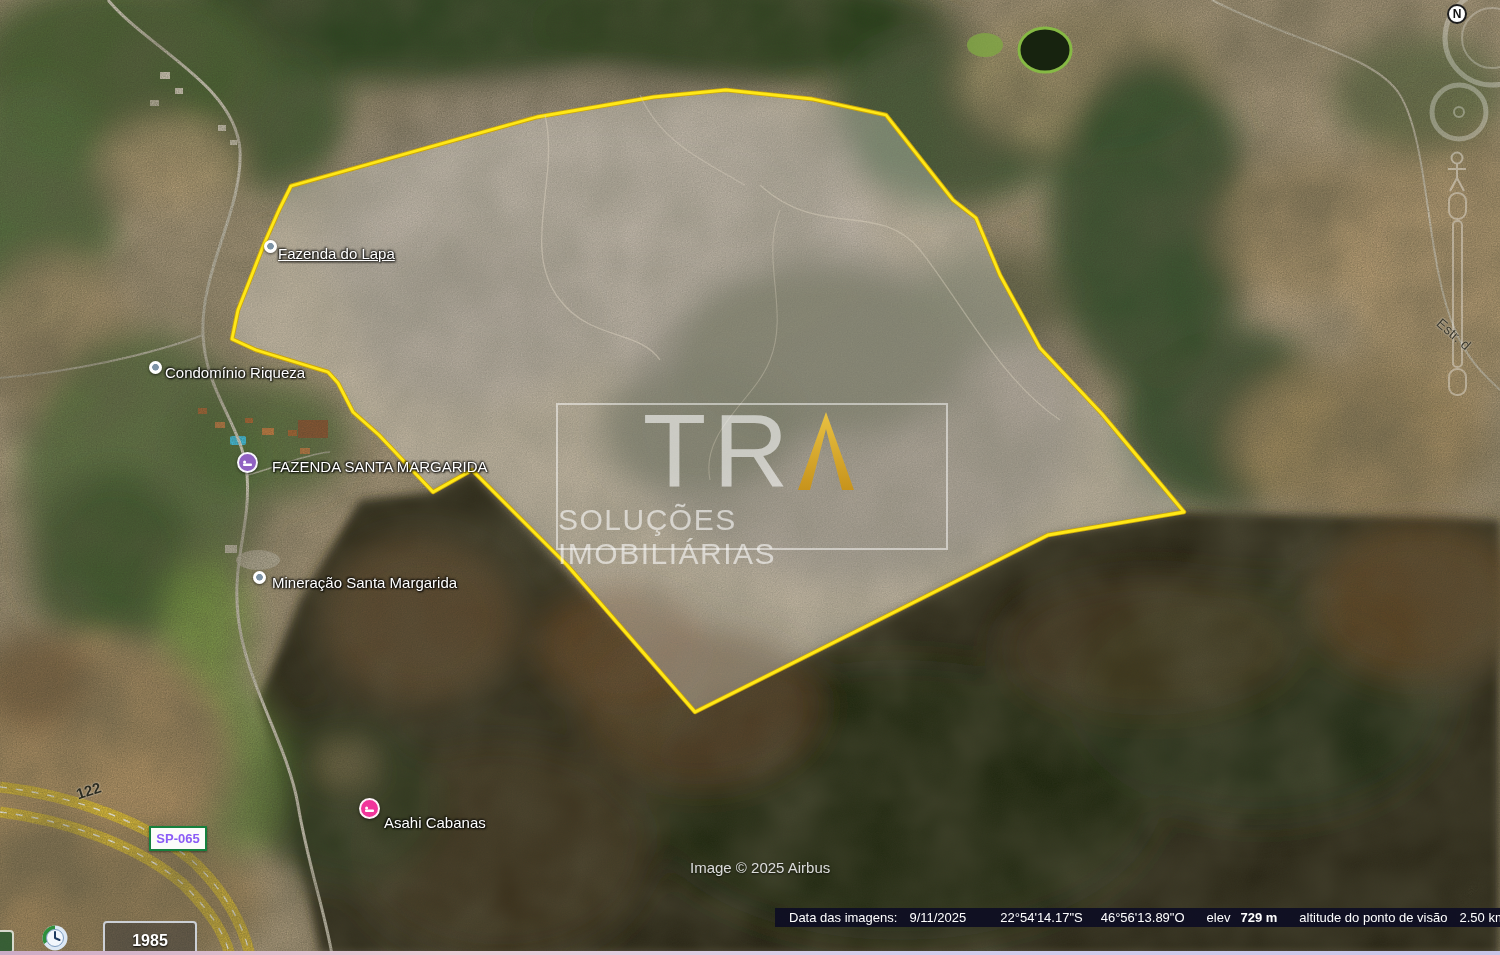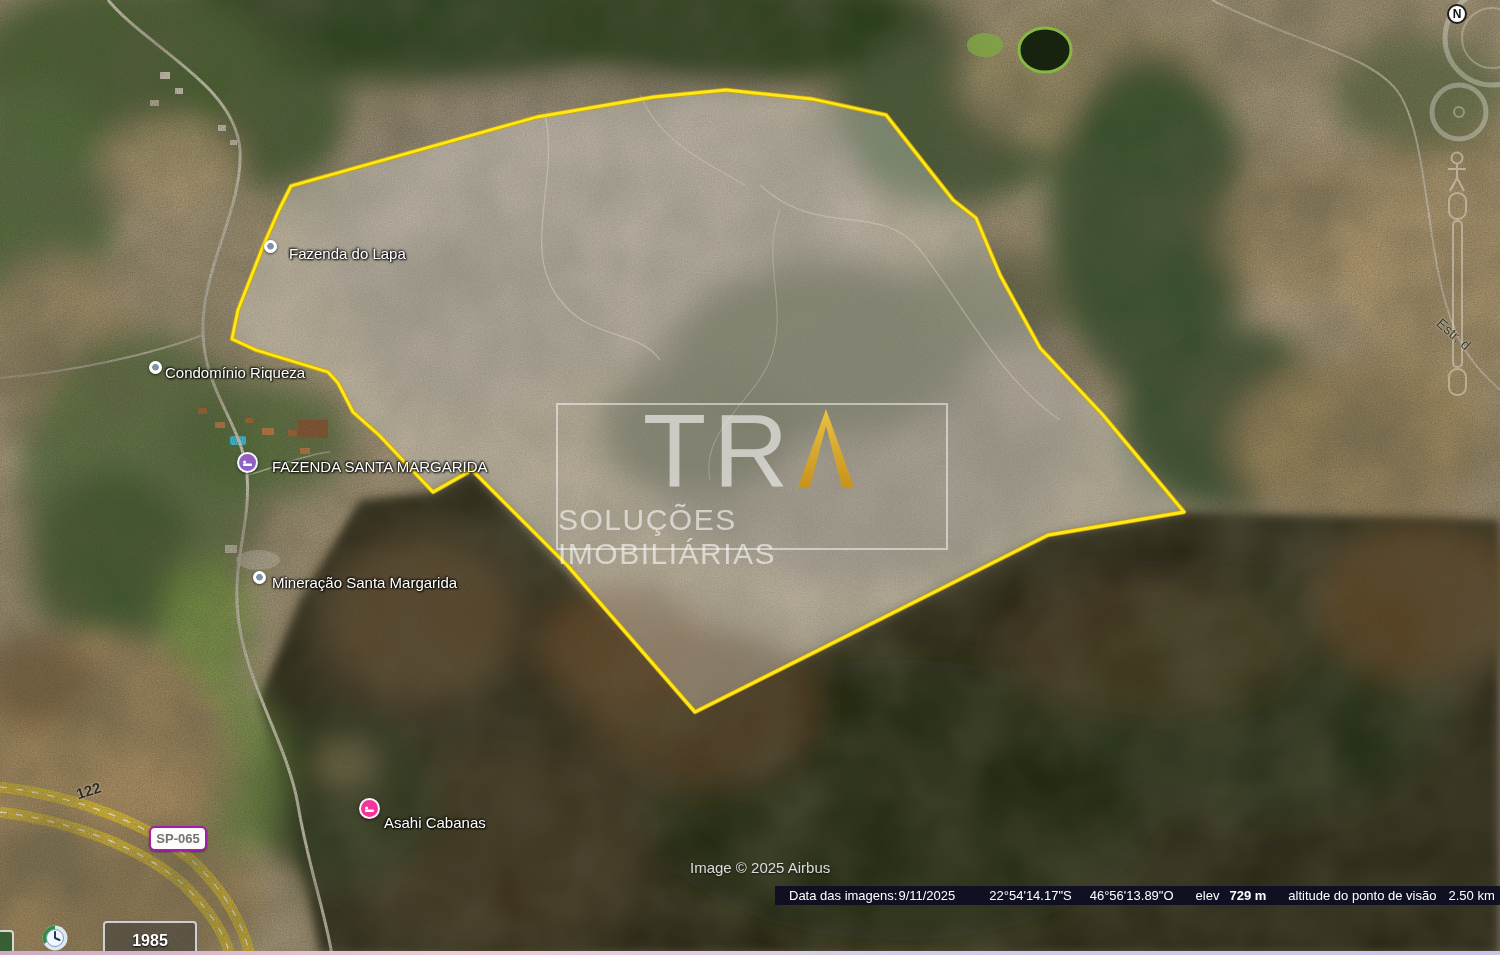--- a/index.html
+++ b/index.html
@@ -16,32 +16,32 @@
   .pin-poi{position:absolute;width:17px;height:17px;border-radius:50%;
     border:2px solid rgba(255,255,255,.95);box-shadow:0 1px 3px rgba(0,0,0,.55);
     display:flex;align-items:center;justify-content:center;}
   .pin-purple{background:#9061c2;}
   .pin-pink{background:#f1359b;}
 
   
   .route-num{position:absolute;left:76px;top:782px;color:#2b2b20;font-size:15px;font-weight:bold;
     transform:rotate(-18deg);text-shadow:0 0 2px rgba(255,255,255,.75);}
   .road-shield{position:absolute;left:149px;top:826px;width:54px;height:21px;background:#fcfcf9;
-    border:2px solid #a21caf;border-radius:6px;box-shadow:0 1px 2px rgba(0,0,0,.45);
+    border:2px solid #15803d;border-radius:0;box-shadow:0 1px 2px rgba(0,0,0,.45);
     display:flex;align-items:center;justify-content:center;
-    color:#737373;font-size:13px;font-weight:bold;}
+    color:#8b5cf6;font-size:13px;font-weight:bold;}
   .estrada-label{position:absolute;left:1434px;top:326px;color:#3c3a2e;font-size:14px;
     transform:rotate(41deg);text-shadow:0 0 2px rgba(255,255,255,.8);}
 
   
   .watermark{position:absolute;left:556px;top:403px;width:392px;height:147px;
     border:2px solid rgba(255,255,255,.5);box-sizing:border-box;
     display:flex;flex-direction:column;align-items:center;justify-content:flex-start;
     pointer-events:none;}
-  .wm-row{display:flex;align-items:flex-start;height:96px;margin-top:4px;}
+  .wm-row{display:flex;align-items:center;height:96px;margin-top:4px;}
   .wm-letters{font-size:104px;line-height:.82;font-weight:400;letter-spacing:7px;
     color:rgba(252,252,252,.60);}
   .wm-a{width:62px;height:78px;margin:0 4px 1px 0;}
   .wm-sub{font-size:30px;letter-spacing:1.5px;color:rgba(252,252,252,.60);margin-top:9px;}
 
   
   .copyright{position:absolute;left:690px;top:859px;color:rgba(235,235,235,.92);font-size:15px;
     text-shadow:0 1px 2px rgba(0,0,0,.7);}
   .ge-logo{position:absolute;left:1293px;top:884px;color:#f0f0f0;font-size:31px;letter-spacing:.5px;
     text-shadow:0 1px 3px rgba(0,0,0,.55);}
@@ -50,21 +50,21 @@
   
   .history-clock{position:absolute;left:41px;top:924px;width:28px;height:28px;}
   .year-badge{position:absolute;left:103px;top:921px;width:94px;height:40px;
     background:rgba(50,50,55,.45);border:2px solid #ccd0d6;border-radius:4px;
     box-sizing:border-box;display:flex;align-items:center;justify-content:center;
     color:#fff;font-size:16px;font-weight:bold;text-shadow:0 1px 2px #000;}
   .slider-stub{position:absolute;left:-8px;top:930px;width:18px;height:20px;
     background:#2f5c32;border:2px solid #dfe4da;border-radius:4px;opacity:.9;}
 
   
-  .statusbar{position:absolute;left:775px;top:886px;width:725px;height:19px;
+  .statusbar{position:absolute;left:775px;top:908px;width:725px;height:19px;
     background:rgba(14,14,36,.93);display:flex;align-items:center;
     color:#fff;font-size:13px;white-space:nowrap;}
   .statusbar .sp{display:inline-block;}
   .bottom-strip{position:absolute;left:0;top:951px;width:1500px;height:4px;
     background:linear-gradient(90deg,#cdaac6,#ecccd6 30%,#d3cdec 60%,#c9c5e8);}
 
   
   .north-badge{position:absolute;left:1447px;top:4px;width:20px;height:20px;border-radius:50%;
     background:#fff;border:2px solid #1d1d1d;box-sizing:border-box;
     display:flex;align-items:center;justify-content:center;
@@ -206,21 +206,21 @@
       </g>
       <g opacity=".35" stroke-width="2">
         <rect x="1449" y="193" width="17" height="26" rx="8"></rect>
         <rect x="1453" y="221" width="9" height="146" rx="4"></rect>
         <rect x="1449" y="369" width="17" height="26" rx="8"></rect>
       </g>
     </g>
   </svg>
 
   <div class="pin-white" style="left:264px;top:240px;"></div>
-  <div class="map-label" style="left:289px;top:245px;">Fazenda do Lapa</div>
+  <div class="map-label" style="left:278px;top:245px;text-decoration:underline;">Fazenda do Lapa</div>
 
   <div class="pin-white" style="left:149px;top:361px;"></div>
   <div class="map-label" style="left:165px;top:364px;">Condomínio Riqueza</div>
 
   <div class="pin-poi pin-purple" style="left:237px;top:452px;">
     <svg width="11" height="8" viewBox="0 0 11 8">
         <circle cx="2.6" cy="3" r="1.5" fill="#fff"></circle>
         <rect x="1" y="4.6" width="9" height="2.4" rx="1" fill="#fff"></rect>
       </svg>
   </div>
@@ -261,21 +261,21 @@
       <circle cx="14" cy="14" r="12.5" fill="#dce8f4"></circle>
       <path d="M14,1.5 A12.5,12.5 0 0,0 3,20 L6.5,17.5 A8.5,8.5 0 0,1 14,5.5 Z" fill="#2f8f3c"></path>
       <circle cx="14" cy="14" r="8.5" fill="#f2f7fc" stroke="#7d9cc0" stroke-width="1"></circle>
       <path d="M14,14 L14,8 M14,14 L18.5,16" stroke="#1d3a5f" stroke-width="2" stroke-linecap="round" fill="none"></path>
     </svg>
   </div>
   <div class="year-badge">1985</div>
 
   <div class="statusbar">
     <span class="sp" style="margin-left:14px;">Data das imagens:</span>
-    <span class="sp" style="margin-left:1px;">9/11/2025</span>
+    <span class="sp" style="margin-left:12px;">9/11/2025</span>
     <span class="sp" style="margin-left:34px;">22°54'14.17"S</span>
     <span class="sp" style="margin-left:18px;">46°56'13.89"O</span>
     <span class="sp" style="margin-left:22px;">elev</span>
     <span class="sp" style="margin-left:10px;font-weight:bold;">729 m</span>
     <span class="sp" style="margin-left:22px;">altitude do ponto de visão</span>
     <span class="sp" style="margin-left:12px;">2.50 km</span>
 
   </div>
   <div class="bottom-strip"></div>
 

